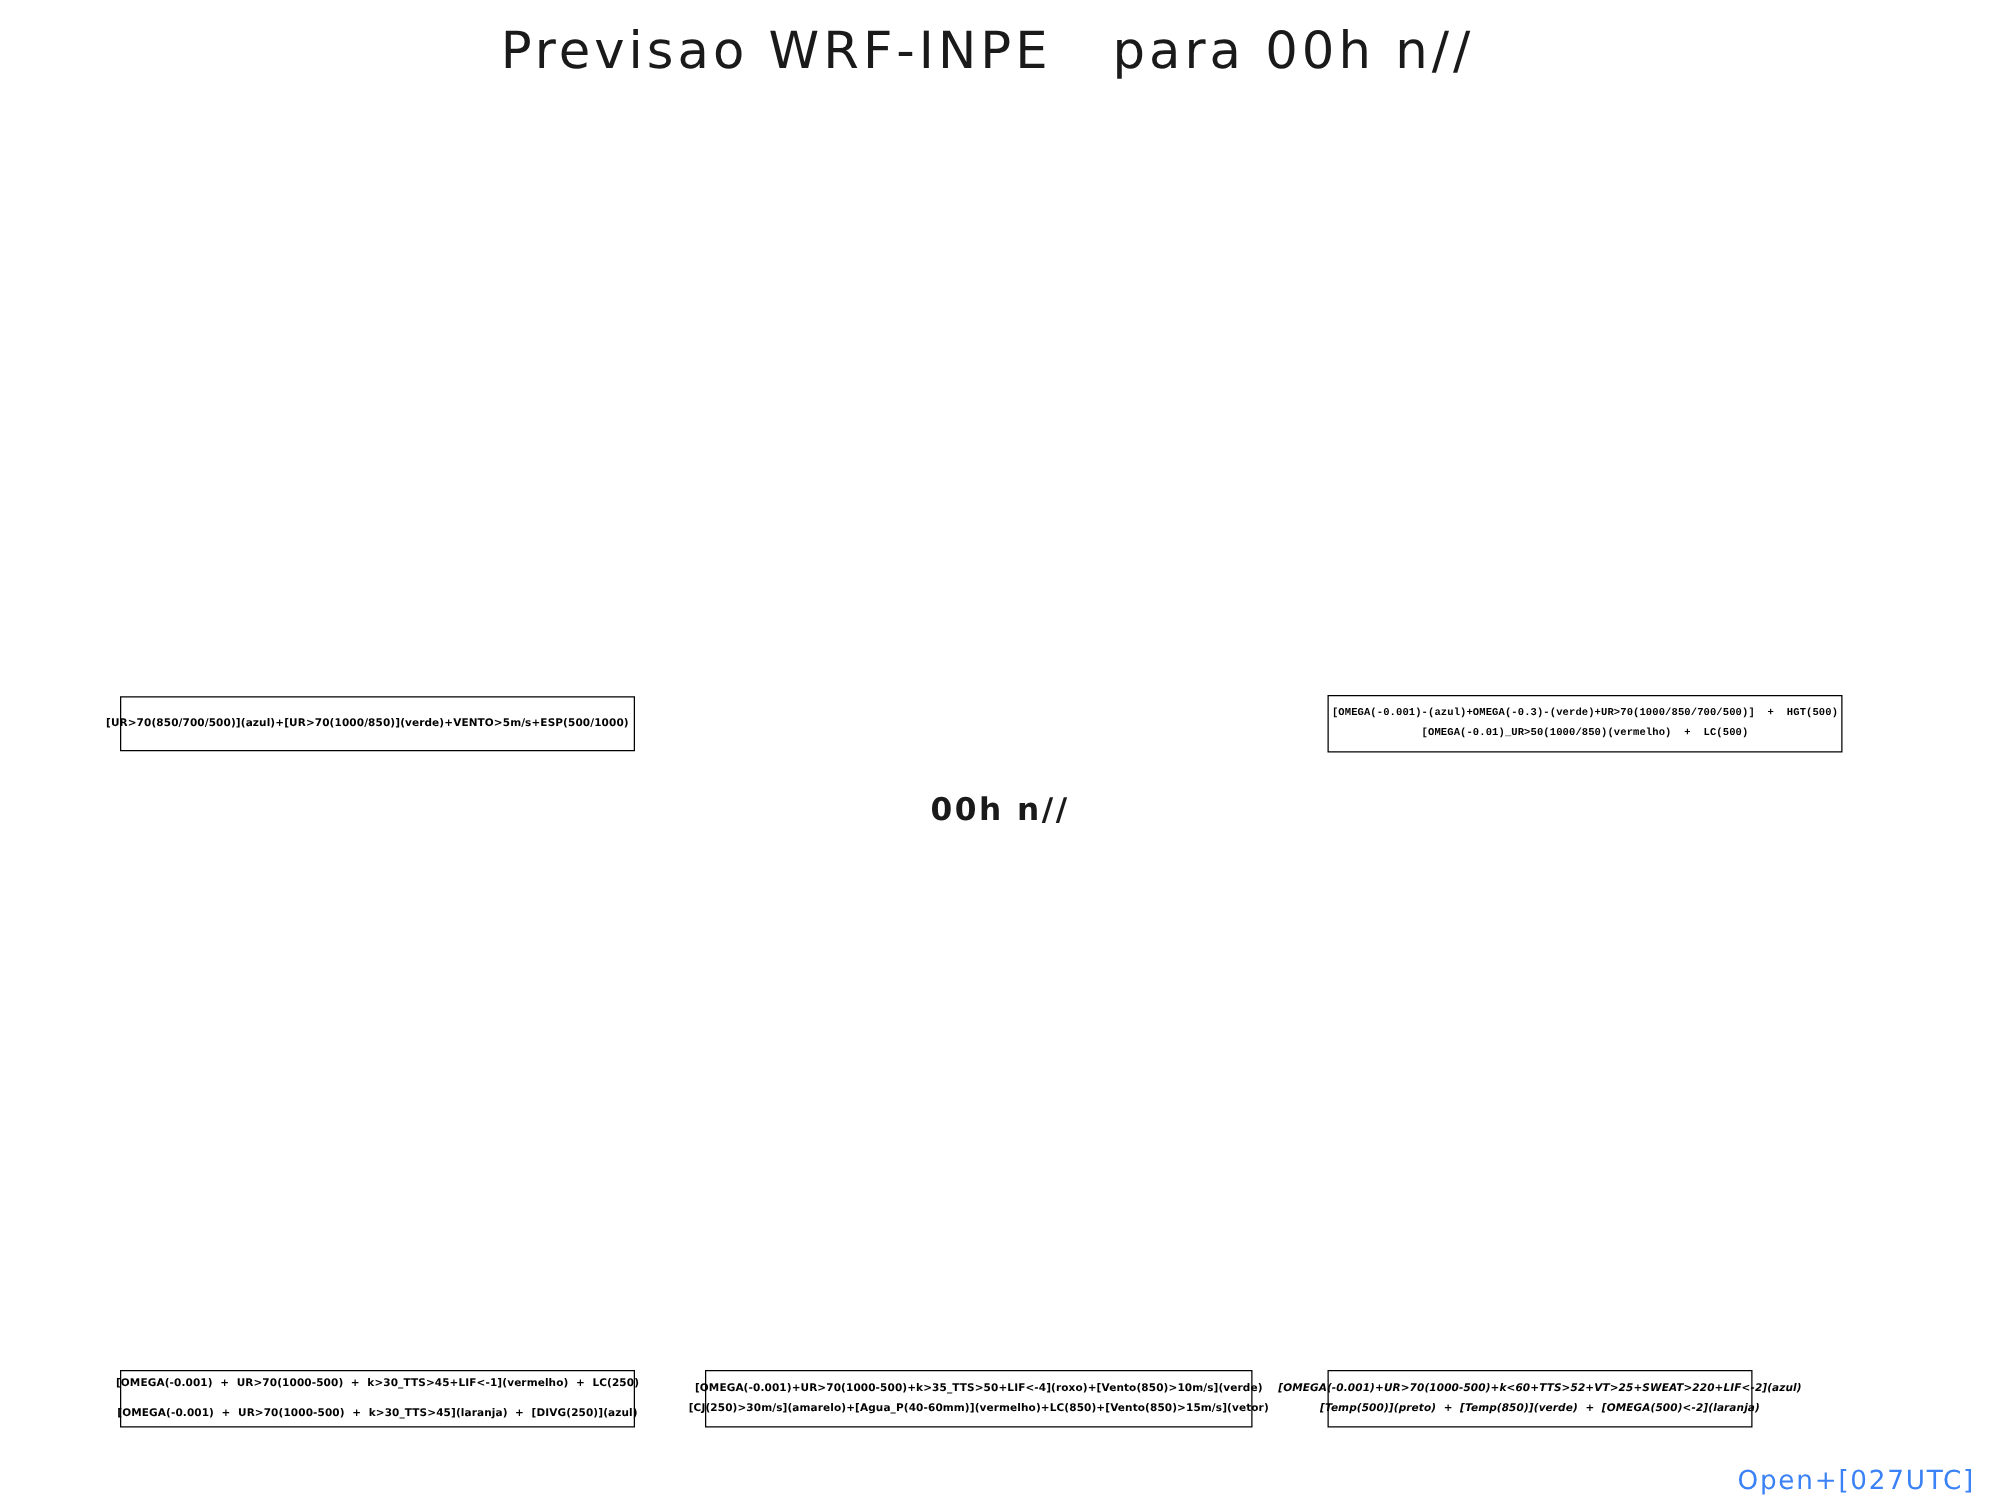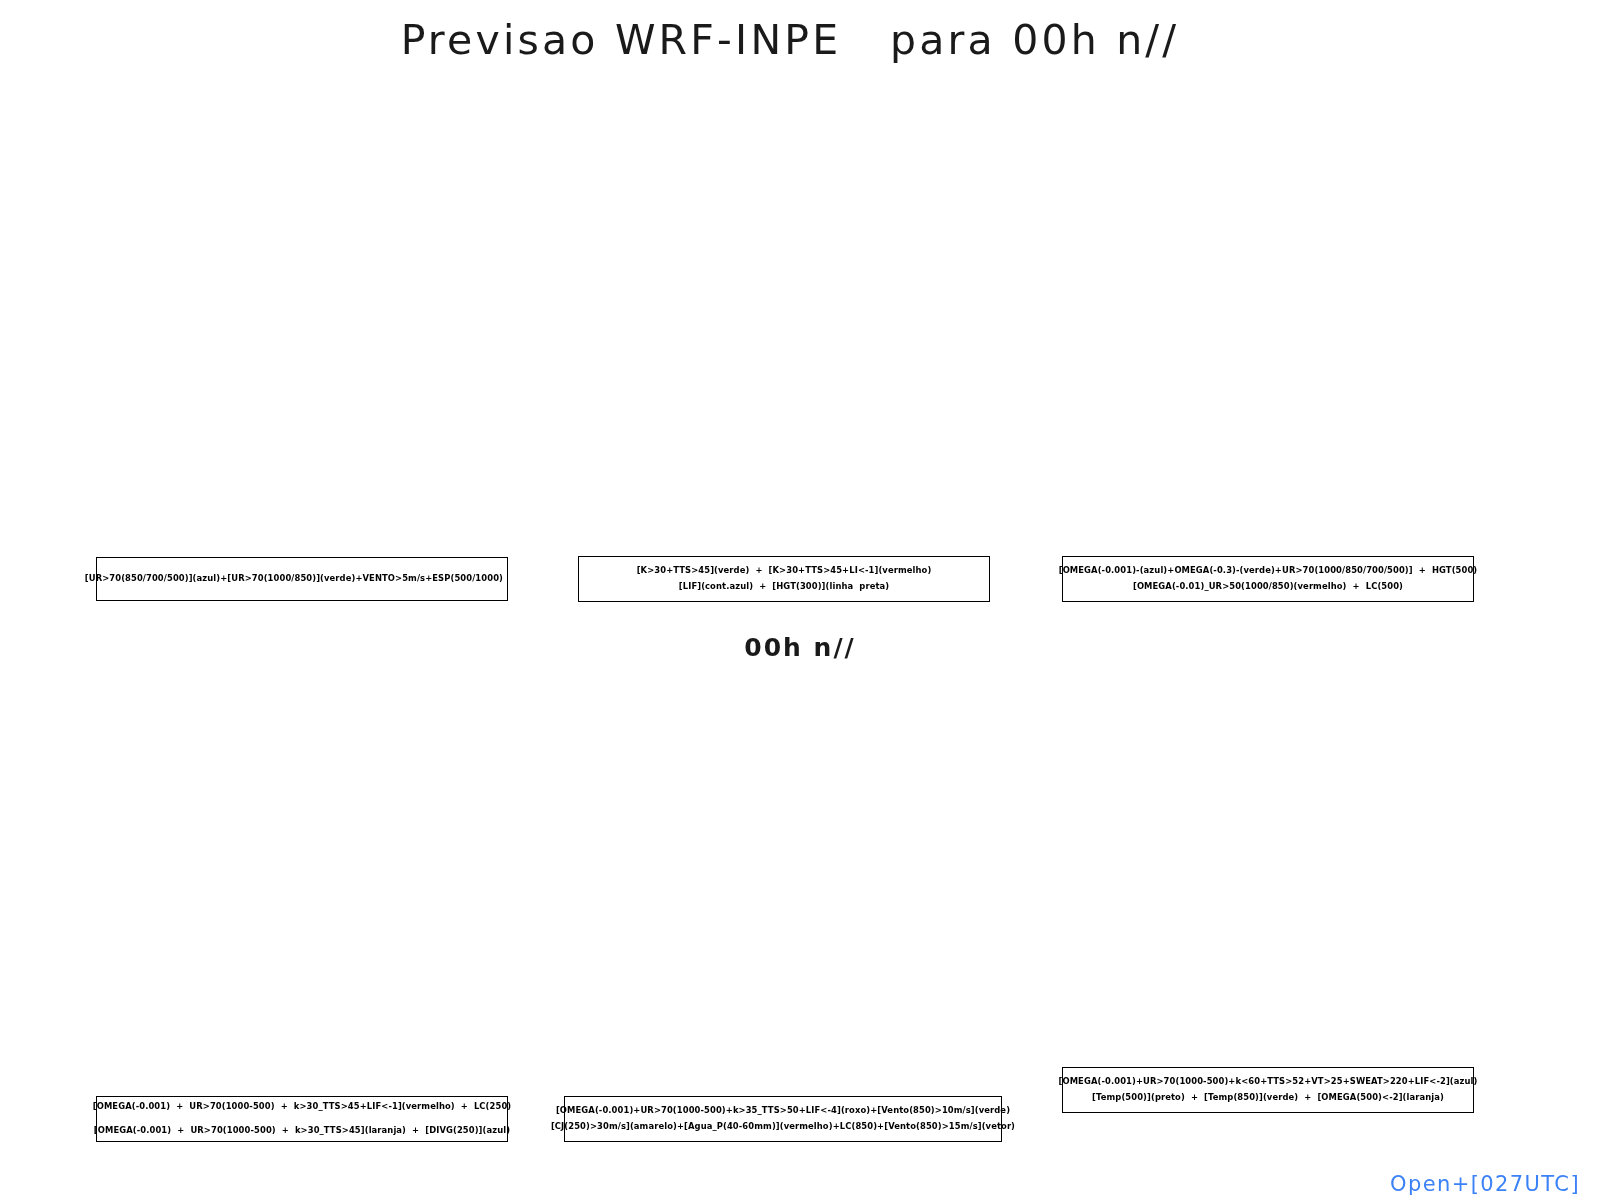--- a/index.html
+++ b/index.html
@@ -76,42 +76,38 @@
     color: #000000;
     letter-spacing: 0.1px;
     white-space: pre;
     padding: 2px 4px;
   }
   .legend-box .line { display: block; }
 
   
   #lg-r1c1 { left: 96px;  top: 557px;  width: 412px; height: 44px; align-items: flex-end; }
   #lg-r1c2 { left: 578px; top: 556px;  width: 412px; height: 46px; }
-  #lg-r1c3 { left: 1062px;top: 556px;  width: 412px; height: 46px; }
+  #lg-r1c3 { left: 1062px;top: 556px;  width: 412px; height: 46px; font-family: Liberation Mono, monospace; }
 
   
   #lg-r2c1 { left: 96px;  top: 1096px; width: 412px; height: 46px; justify-content: space-between; }
   #lg-r2c2 { left: 564px; top: 1096px; width: 438px; height: 46px; }
-  #lg-r2c3 { left: 1062px;top: 1067px; width: 412px; height: 46px; }
+  #lg-r2c3 { left: 1062px;top: 1096px; width: 340px; height: 46px; font-style: italic; }
 </style>
 </head>
 <body>
 
 <div class="page">
 
   <div class="main-title">Previsao WRF-INPE   para 00h n//</div>
 
   <div class="legend-box" id="lg-r1c1">
     <span class="line">[UR&gt;70(850/700/500)](azul)+[UR&gt;70(1000/850)](verde)+VENTO&gt;5m/s+ESP(500/1000)</span>
   </div>
 
-  <div class="legend-box" id="lg-r1c2">
-    <span class="line">[K&gt;30+TTS&gt;45](verde)  +  [K&gt;30+TTS&gt;45+LI&lt;-1](vermelho)</span>
-    <span class="line">[LIF](cont.azul)  +  [HGT(300)](linha  preta)</span>
-  </div>
 
   <div class="legend-box" id="lg-r1c3">
     <span class="line">[OMEGA(-0.001)-(azul)+OMEGA(-0.3)-(verde)+UR&gt;70(1000/850/700/500)]  +  HGT(500)</span>
     <span class="line">[OMEGA(-0.01)_UR&gt;50(1000/850)(vermelho)  +  LC(500)</span>
   </div>
 
   <div class="mid-caption">00h n//</div>
 
   <div class="legend-box" id="lg-r2c1">
     <span class="line">[OMEGA(-0.001)  +  UR&gt;70(1000-500)  +  k&gt;30_TTS&gt;45+LIF&lt;-1](vermelho)  +  LC(250)</span>

